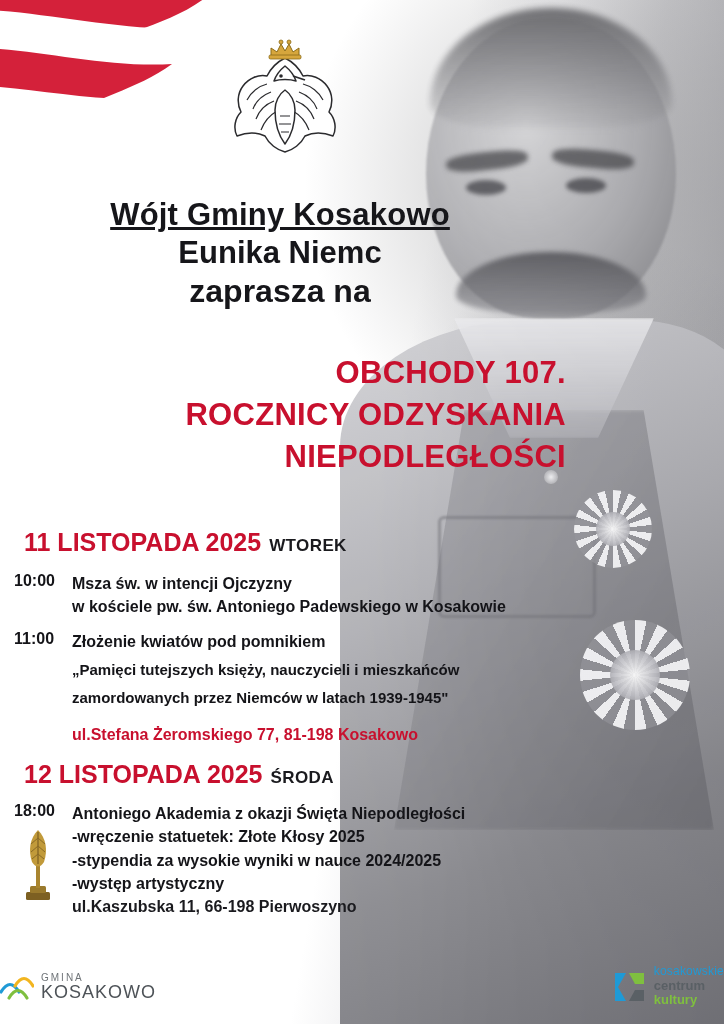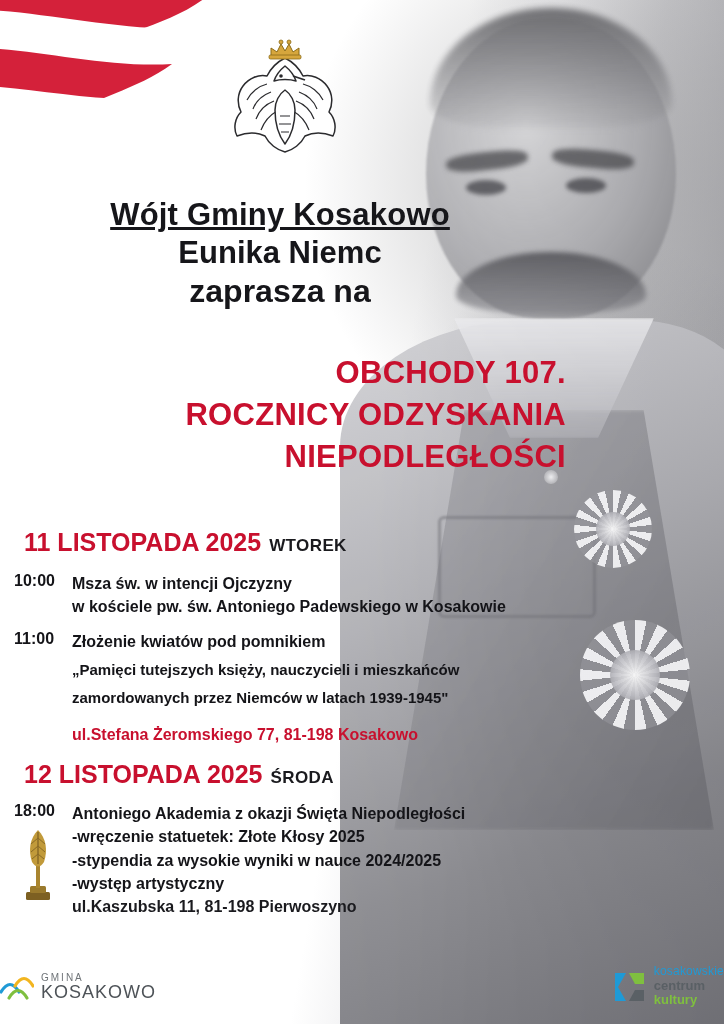--- a/index.html
+++ b/index.html
@@ -448,21 +448,21 @@
     <div class="entry e3">
       <div class="time">18:00</div>
       <div class="body">
         <div class="bold">Antoniego Akademia z okazji Święta Niepodległości</div>
         <div class="bold">-wręczenie statuetek: Złote Kłosy 2025</div>
         <div class="bold">-stypendia za wysokie wyniki w nauce  2024/2025</div>
         <div class="bold">-występ artystyczny</div>
       </div>
     </div>
 
-    <div class="addr-2">ul.Kaszubska 11, 81-198 Pierwoszyno</div>
+    <div class="addr-2">ul.Kaszubska 11, 66-198 Pierwoszyno</div>
 
     <div class="footer">
       <div class="logo-gmina">
         <svg class="mark" viewBox="0 0 34 30">
           <path d="M1 20 C7 10 13 10 19 20" stroke="#1f9ad6" stroke-width="3.2" fill="none" stroke-linecap="round"></path>
           <path d="M9 26 C15 16 21 16 27 26" stroke="#7fbf3f" stroke-width="3.2" fill="none" stroke-linecap="round"></path>
           <path d="M15 14 C21 4 27 4 33 14" stroke="#f2b51f" stroke-width="3.2" fill="none" stroke-linecap="round"></path>
         </svg>
         <div class="words">
           <span class="small">GMINA</span>

